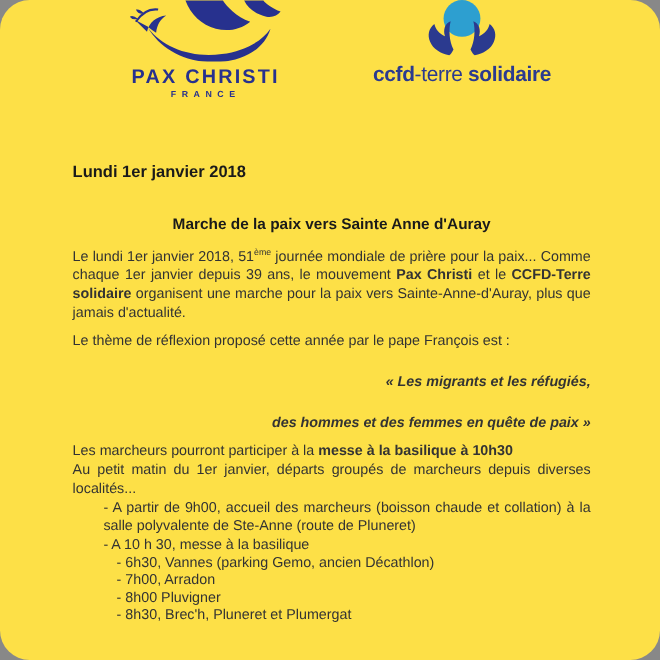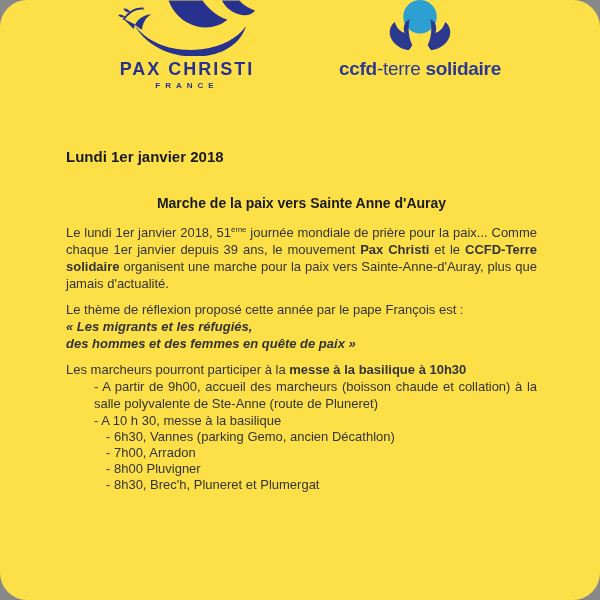--- a/index.html
+++ b/index.html
@@ -24,21 +24,21 @@
   .ccfd-text{font-size:19px;color:#2b3a8f;line-height:1;margin-top:1px;white-space:nowrap;letter-spacing:-0.3px;}
   .ccfd-text .bold{font-weight:bold;}
   .ccfd-text .light{font-weight:normal;}
   
   .content{padding:0 63px 0 66px;font-size:13px;line-height:17px;}
   .date-heading{margin-top:50px;font-size:15px;font-weight:bold;color:#1a1a1a;line-height:17px;}
   .doc-title{margin-top:30px;font-size:14px;font-weight:bold;color:#1a1a1a;line-height:17px;text-align:center;}
   .para{margin-top:12px;text-align:justify;}
   .para sup{font-size:8px;line-height:0;vertical-align:super;}
   .theme-block{margin-top:9px;}
-  .quote-line{text-align:left;font-weight:bold;font-style:italic;}
+  .quote-line{text-align:right;font-weight:bold;font-style:italic;margin-top:20px;}
   .mass-block{margin-top:9px;}
   .justify{text-align:justify;}
   .schedule-item{margin-left:28px;text-align:justify;}
   .departs-heading{margin-top:8px;}
   .departs-heading .bold{font-weight:bold;}
   .depart-item{margin-left:40px;line-height:16px;}
   .b{font-weight:bold;}
 </style>
 </head>
 <body>
@@ -88,20 +88,21 @@
     <div class="para"><span>Le lundi 1er janvier 2018, 51</span><sup>ème</sup><span> journée mondiale de prière pour la paix... Comme chaque 1er janvier depuis 39 ans, le mouvement </span><span class="b">Pax Christi</span><span> et le </span><span class="b">CCFD-Terre solidaire</span><span> organisent une marche pour la paix vers Sainte-Anne-d'Auray, plus que jamais d'actualité.</span></div>
 
     <div class="theme-block">
       <div>Le thème de réflexion proposé cette année par le pape François est :</div>
       <div class="quote-line">« Les migrants et les réfugiés,</div>
       <div class="quote-line">des hommes et des femmes en quête de paix »</div>
     </div>
 
     <div class="mass-block">
       <div><span>Les marcheurs pourront participer à la </span><span class="b">messe à la basilique à 10h30</span></div>
+      <div class="justify">Au petit matin du 1er janvier, départs groupés de marcheurs depuis diverses localités...</div>
       <div class="schedule-item">- A partir de 9h00, accueil des marcheurs (boisson chaude et collation) à la salle polyvalente de Ste-Anne (route de Pluneret)</div>
       <div class="schedule-item">- A 10 h 30, messe à la basilique</div>
     </div>
 
 
     <div class="depart-item">- 6h30, Vannes (parking Gemo, ancien Décathlon)</div>
     <div class="depart-item">- 7h00, Arradon</div>
     <div class="depart-item">- 8h00 Pluvigner</div>
     <div class="depart-item">- 8h30, Brec'h, Pluneret et Plumergat</div>
 

